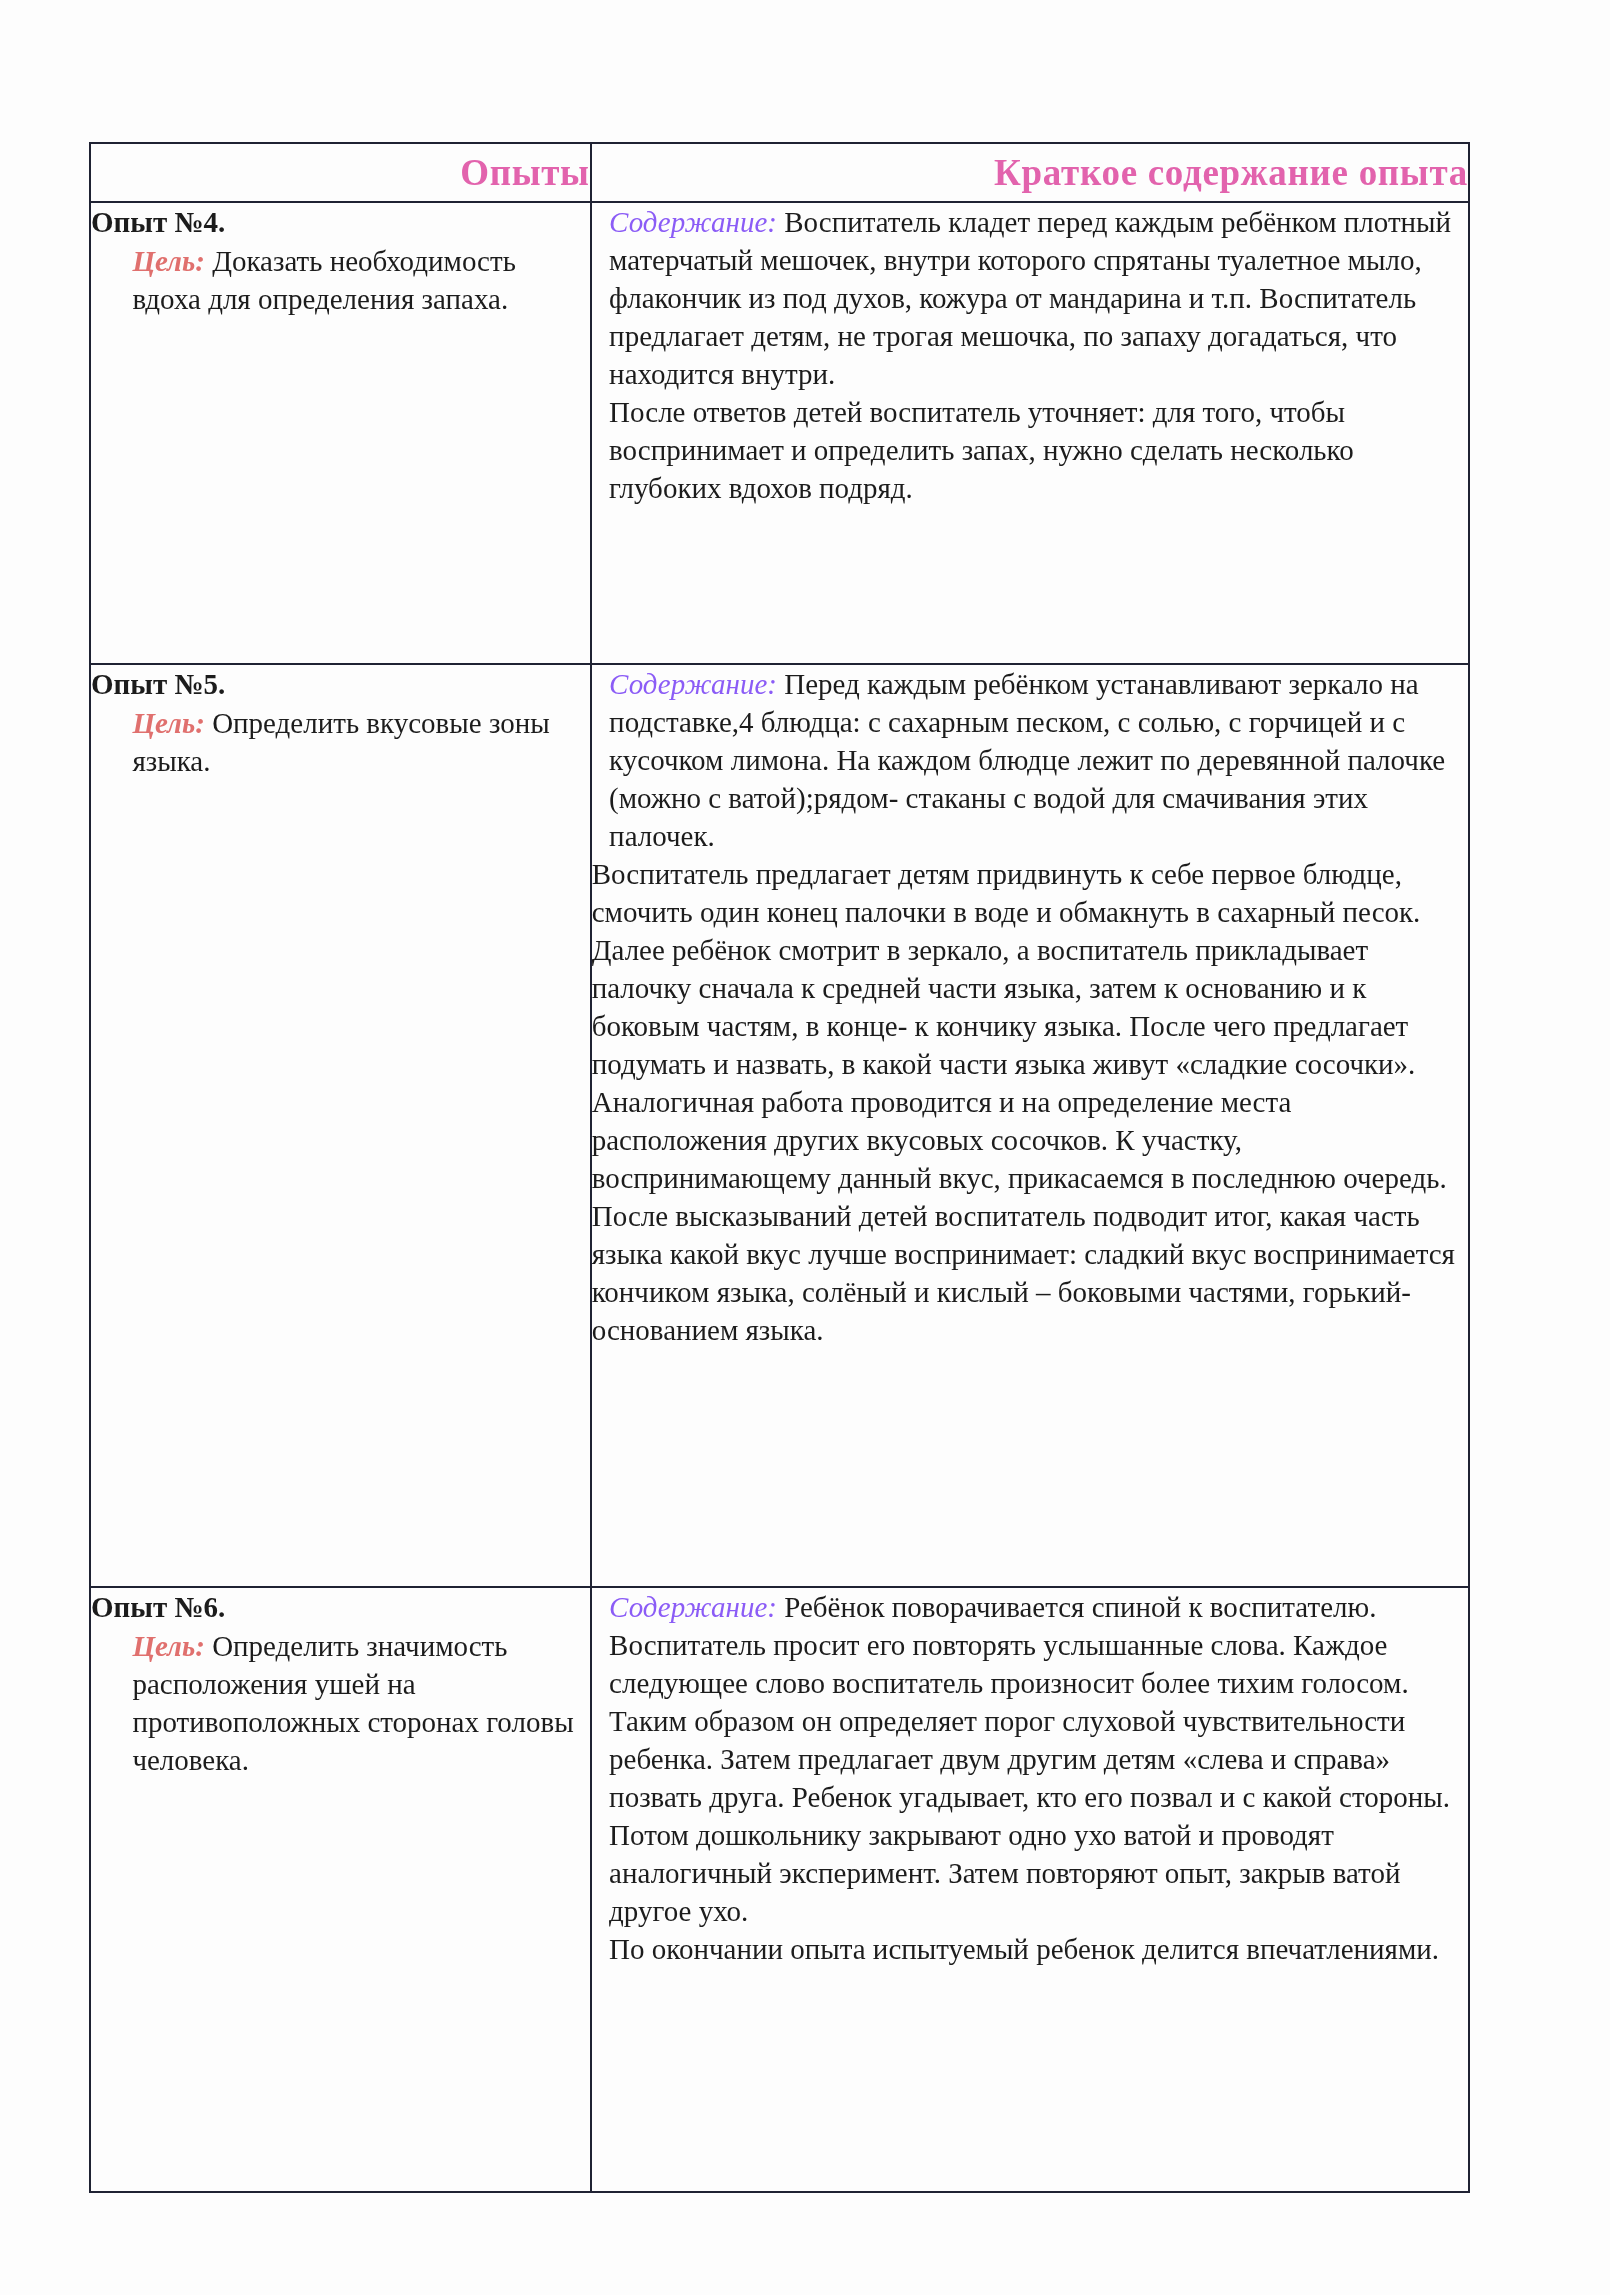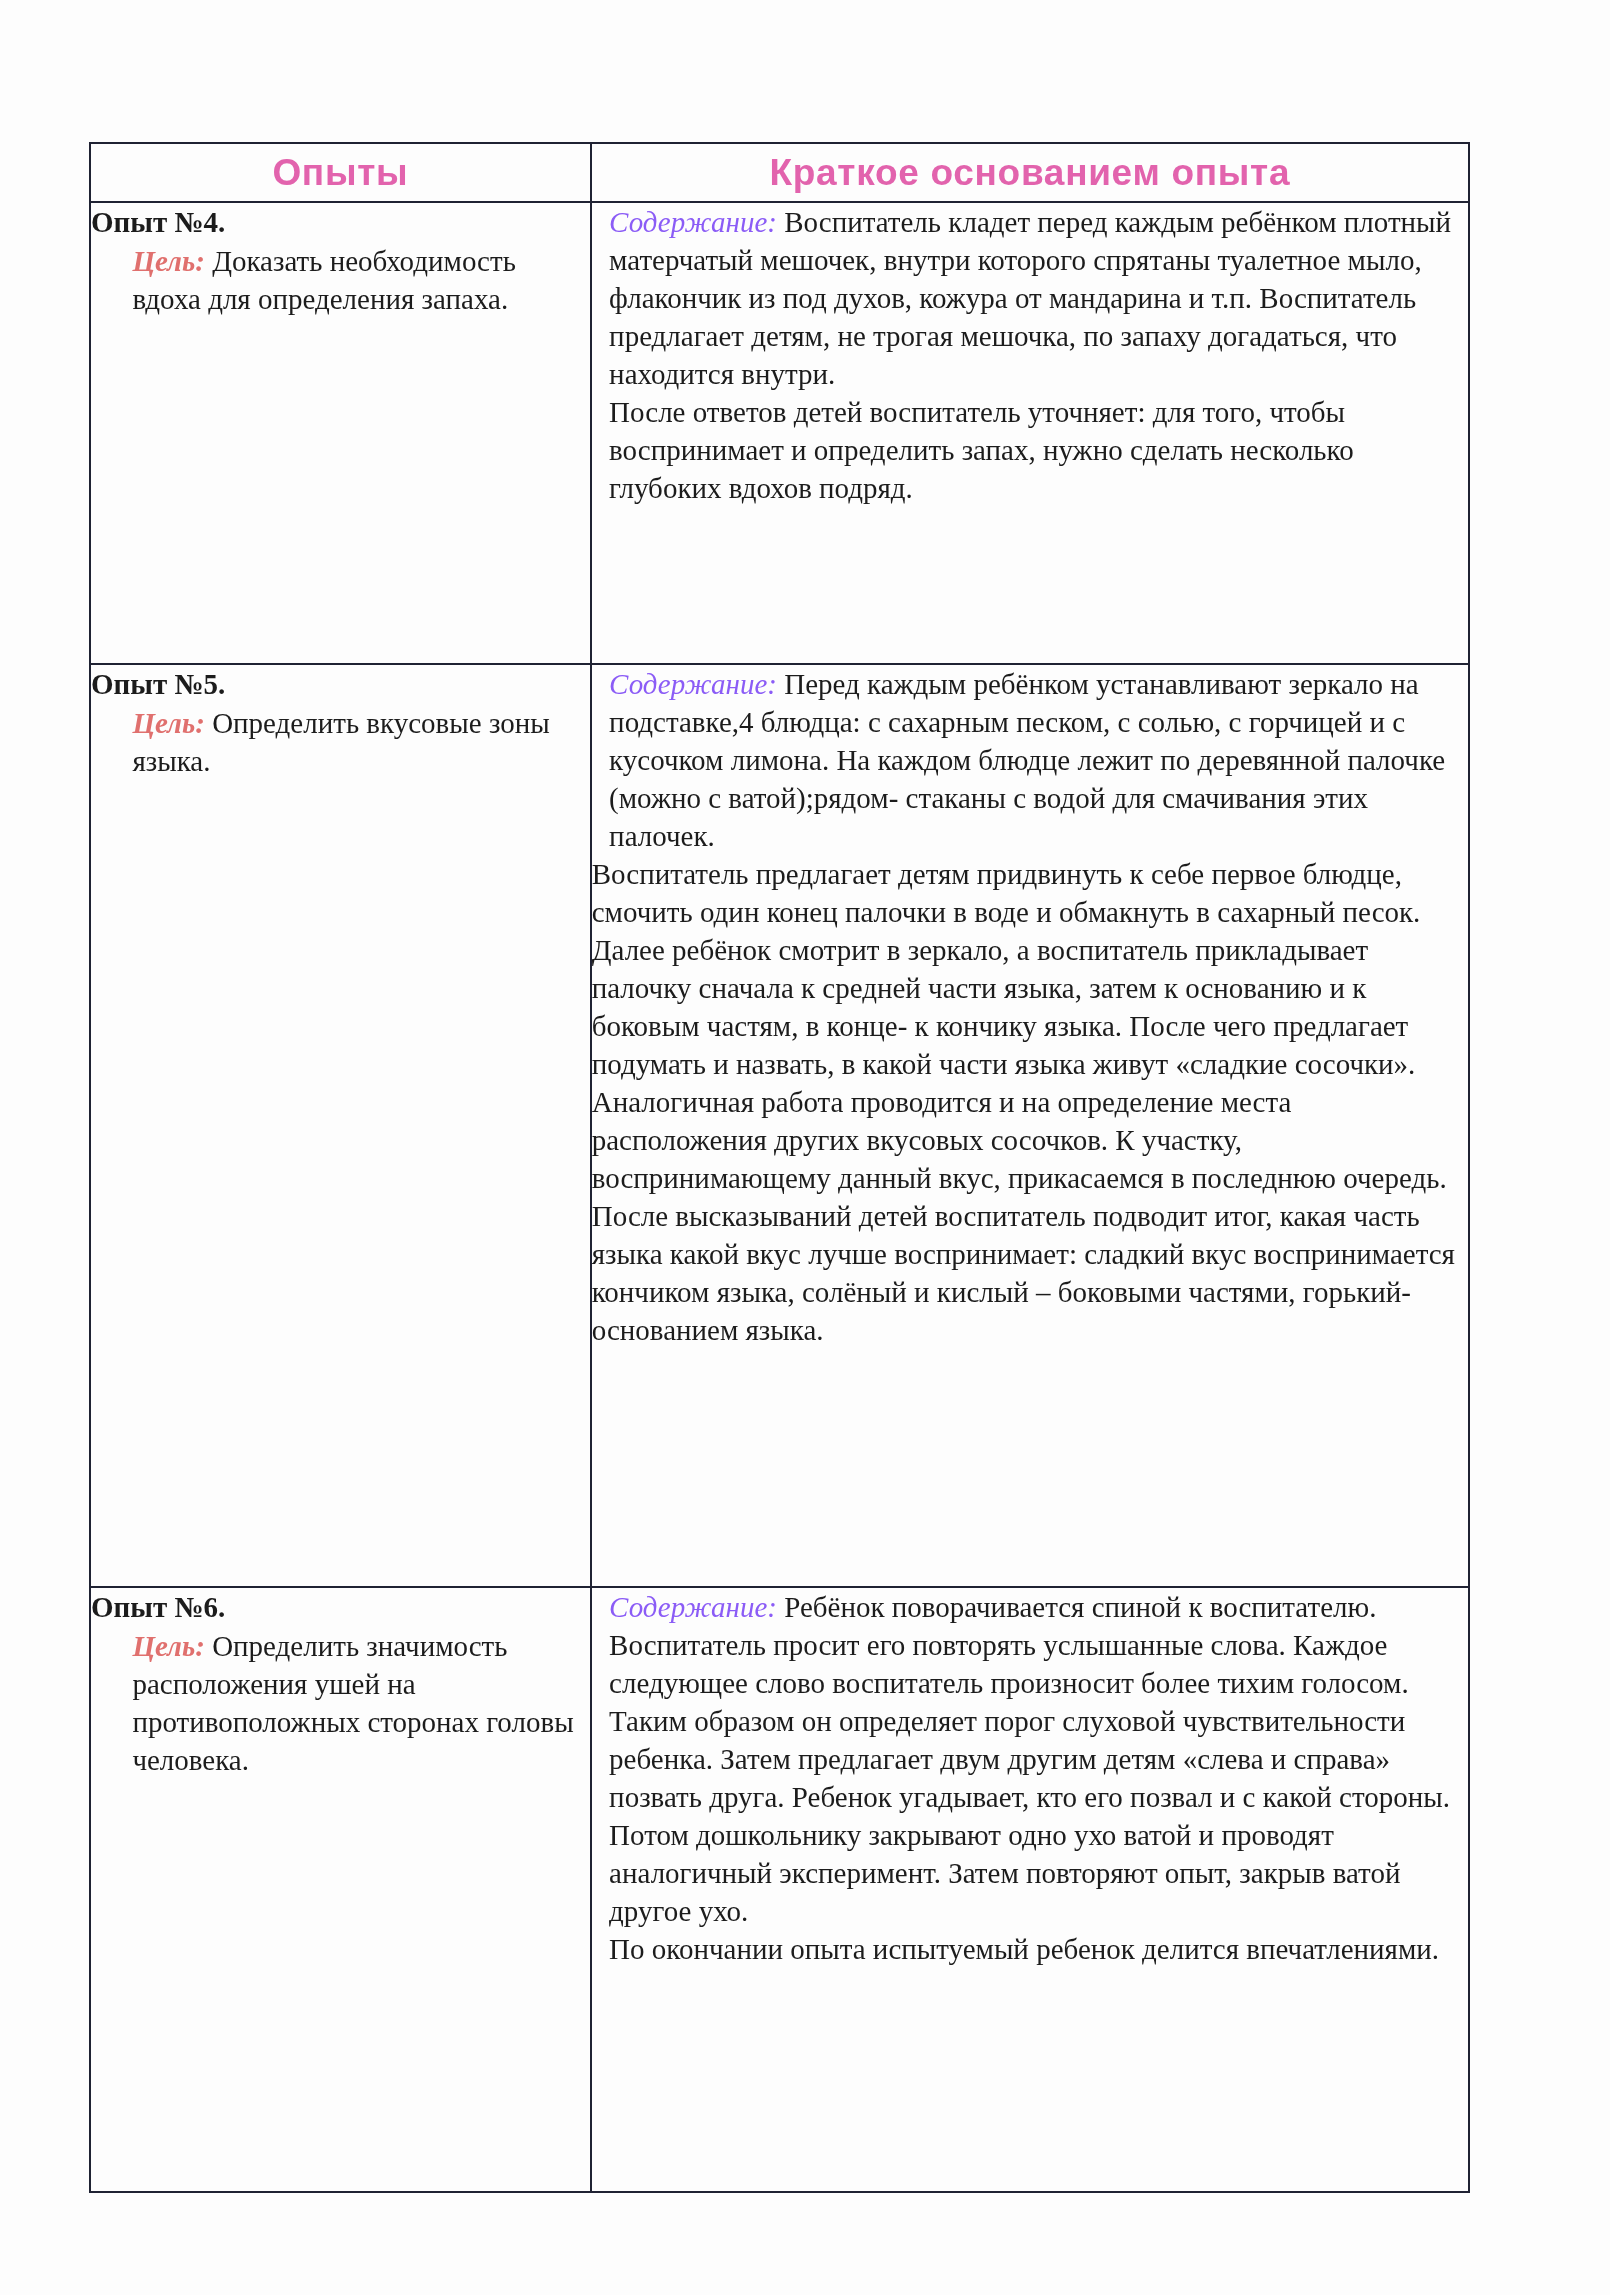--- a/index.html
+++ b/index.html
@@ -21,23 +21,23 @@
   .tbl td, .tbl th {
     border: 2px solid #1f2233;
     vertical-align: top;
     padding: 0;
   }
   .col-left { width: 500px; }
   .col-right { width: 877px; }
   .hdr th {
     height: 57px;
     vertical-align: middle;
-    text-align: center;
+    text-align: right;
     color: #e263ad;
-    font-family: Liberation Sans, sans-serif;
+    font-family: Liberation Serif, serif;
     font-weight: bold;
     font-size: 37px;
     letter-spacing: 0.7px;
   }
   .cell-left { padding: 35px 13.4px 0 17.4px; }
   .cell-right { padding: 69px 16px 0 14.7px; }
   .exp-title {
     font-weight: bold;
     font-size: 29px;
     line-height: 39px;
@@ -63,21 +63,21 @@
 <body>
 
 <table class="tbl">
   <colgroup>
     <col class="col-left">
     <col class="col-right">
   </colgroup>
   <tbody>
       <tr class="hdr">
     <th>Опыты</th>
-    <th>Краткое основанием опыта</th>
+    <th>Краткое содержание опыта</th>
   </tr>
 
   <tr class="row1">
     <td class="cell-left">
       <p class="exp-title">Опыт №4.</p>
       <p class="goal indent"><span class="label">Цель:</span><span> Доказать необходимость вдоха для определения запаха.</span></p>
     </td>
     <td class="cell-right content">
       <p class="indent"><span class="label-content">Содержание:</span><span> Воспитатель кладет перед каждым ребёнком  плотный матерчатый мешочек, внутри которого спрятаны туалетное мыло, флакончик из под духов, кожура от мандарина и т.п. Воспитатель предлагает детям, не трогая мешочка, по запаху догадаться, что находится внутри.</span></p>
       <p class="indent">После ответов детей воспитатель уточняет: для того, чтобы воспринимает и определить запах, нужно сделать несколько глубоких вдохов подряд.</p>

